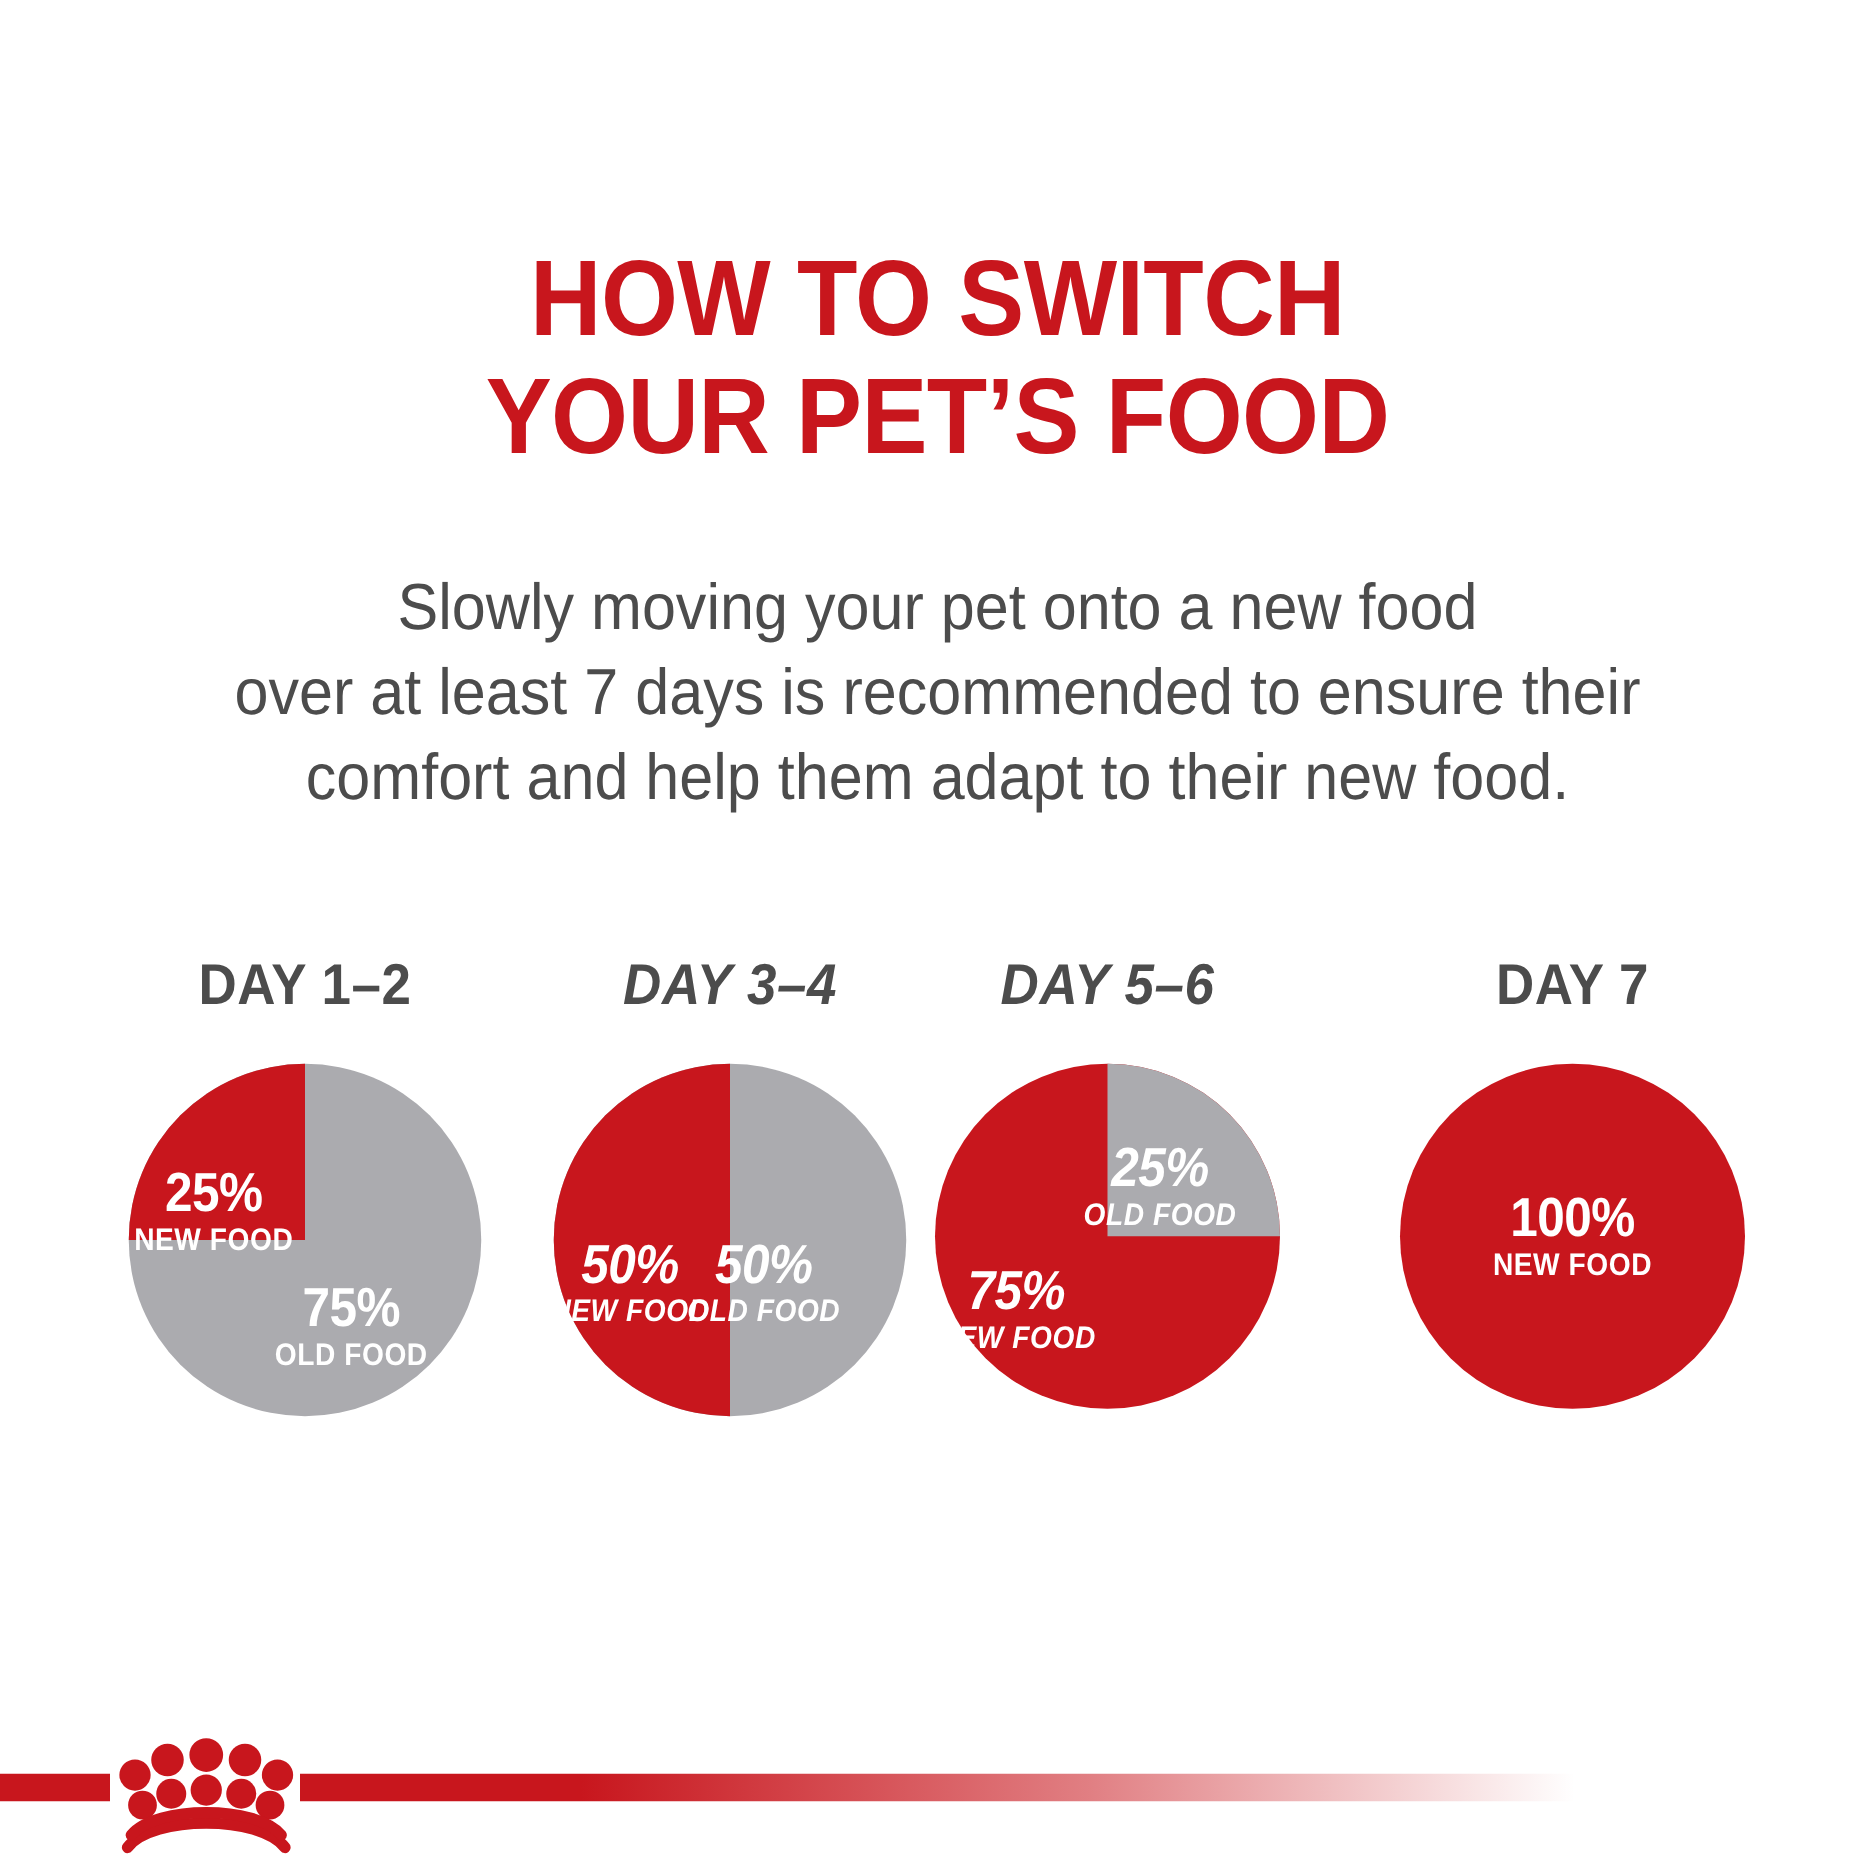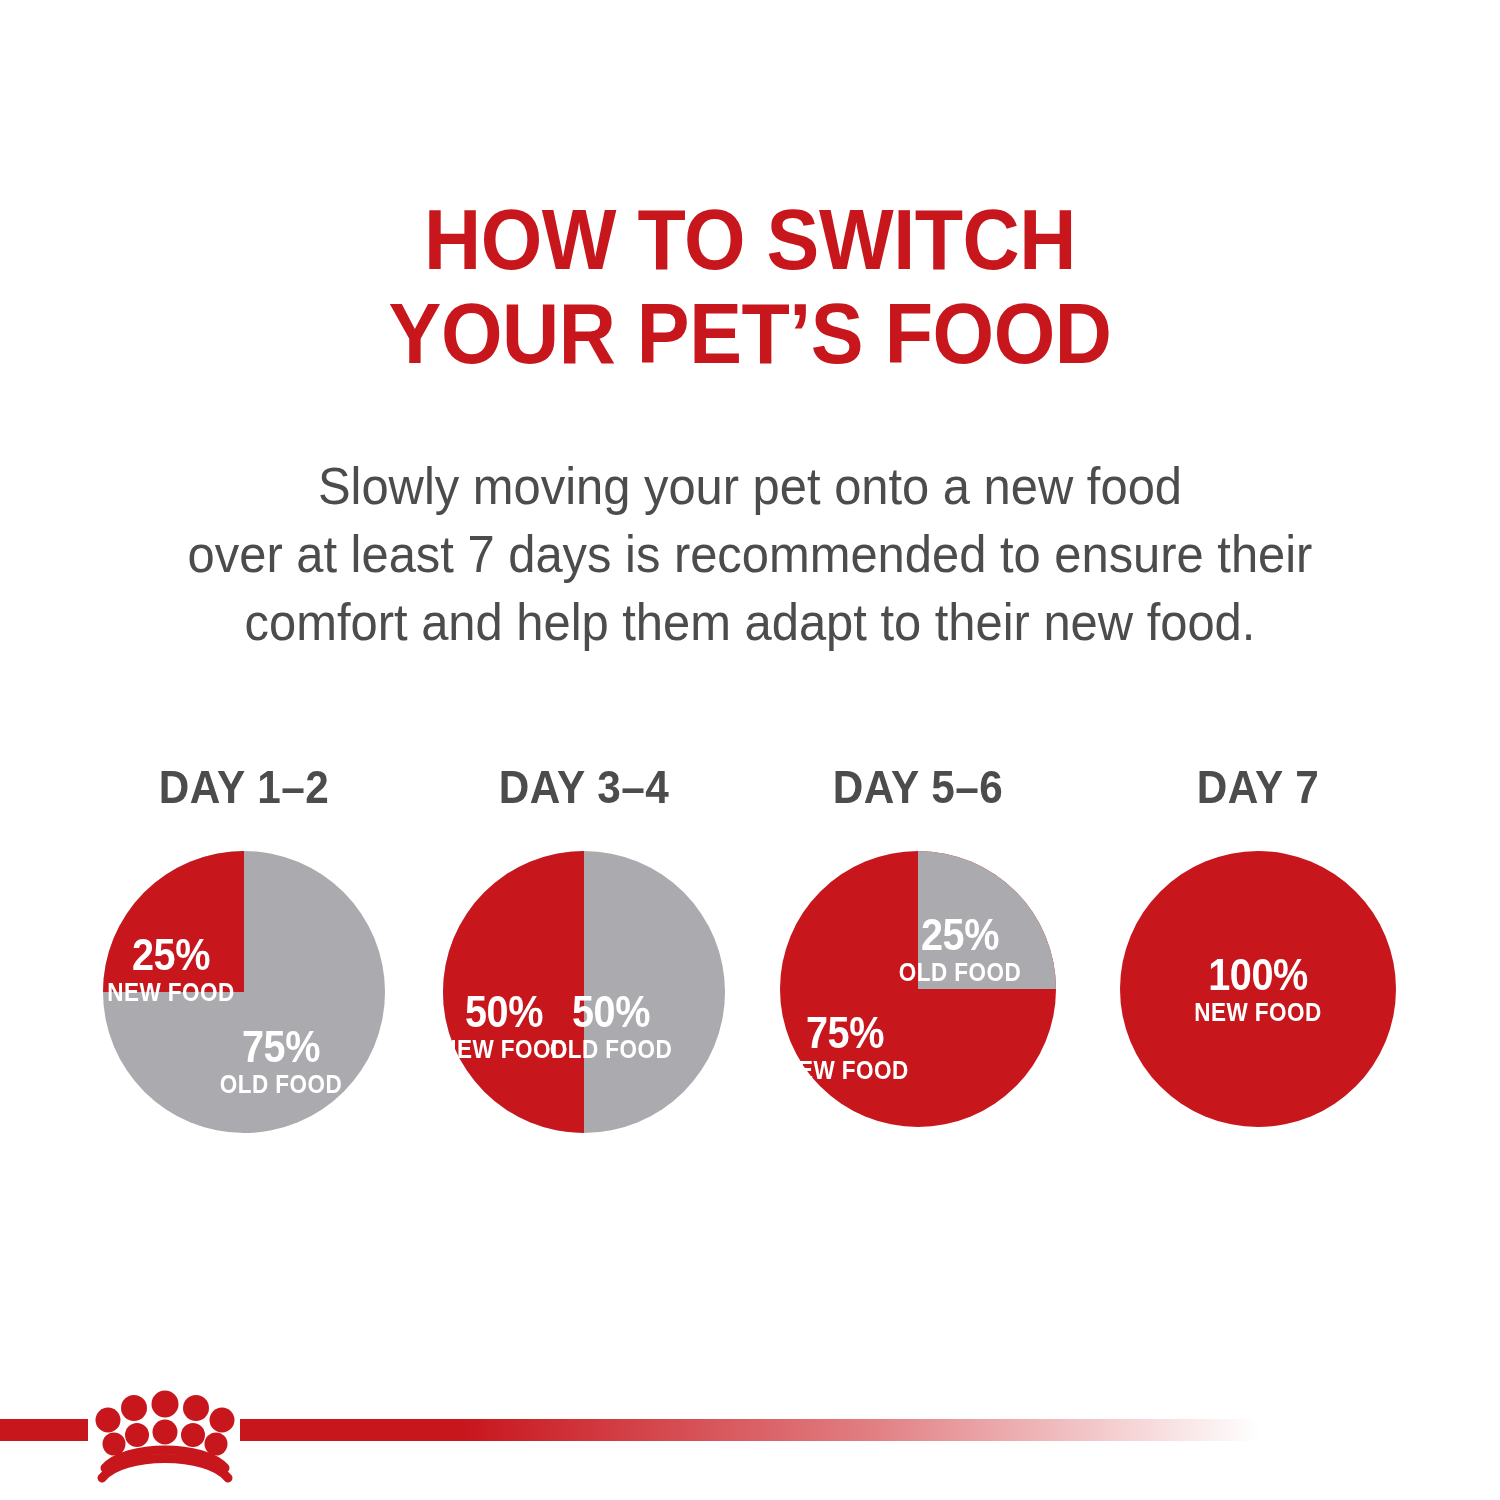--- a/index.html
+++ b/index.html
@@ -64,22 +64,22 @@
     width: 1500px;
     height: 420px;
   }
   .chart-cell {
     position: absolute;
     top: 0;
     width: 340px;
     height: 420px;
   }
   .chart-cell.c0 { left: 74px; }
-  .chart-cell.c1 { left: 414px; }
-  .chart-cell.c2 { left: 748px; }
+  .chart-cell.c1 { left: 414px; font-style: italic; }
+  .chart-cell.c2 { left: 716px; font-style: italic; }
   .chart-cell.c3 { left: 1088px; }
 
   .day-label {
     position: absolute;
     top: 0;
     left: 0;
     width: 340px;
     text-align: center;
     color: #4C4C4C;
     font-family: "Liberation Sans Narrow", "Liberation Sans", sans-serif;

